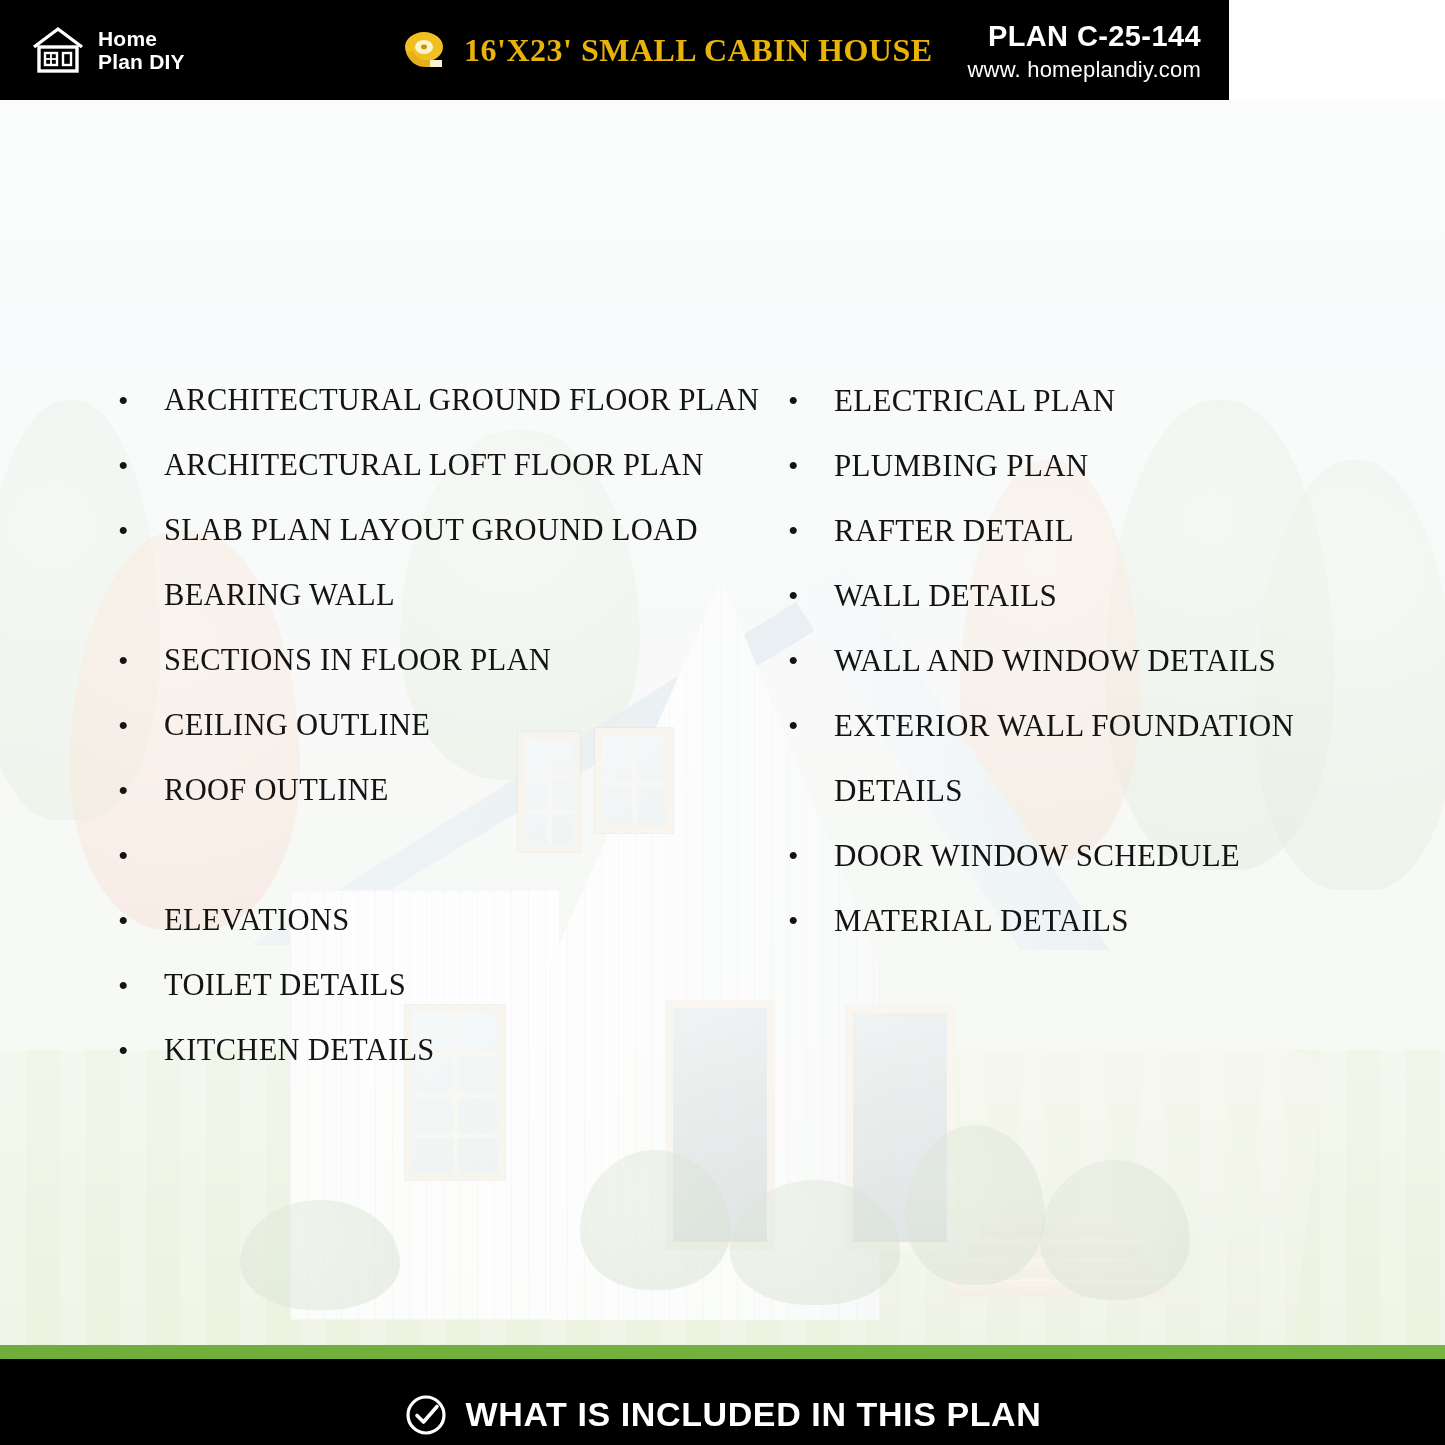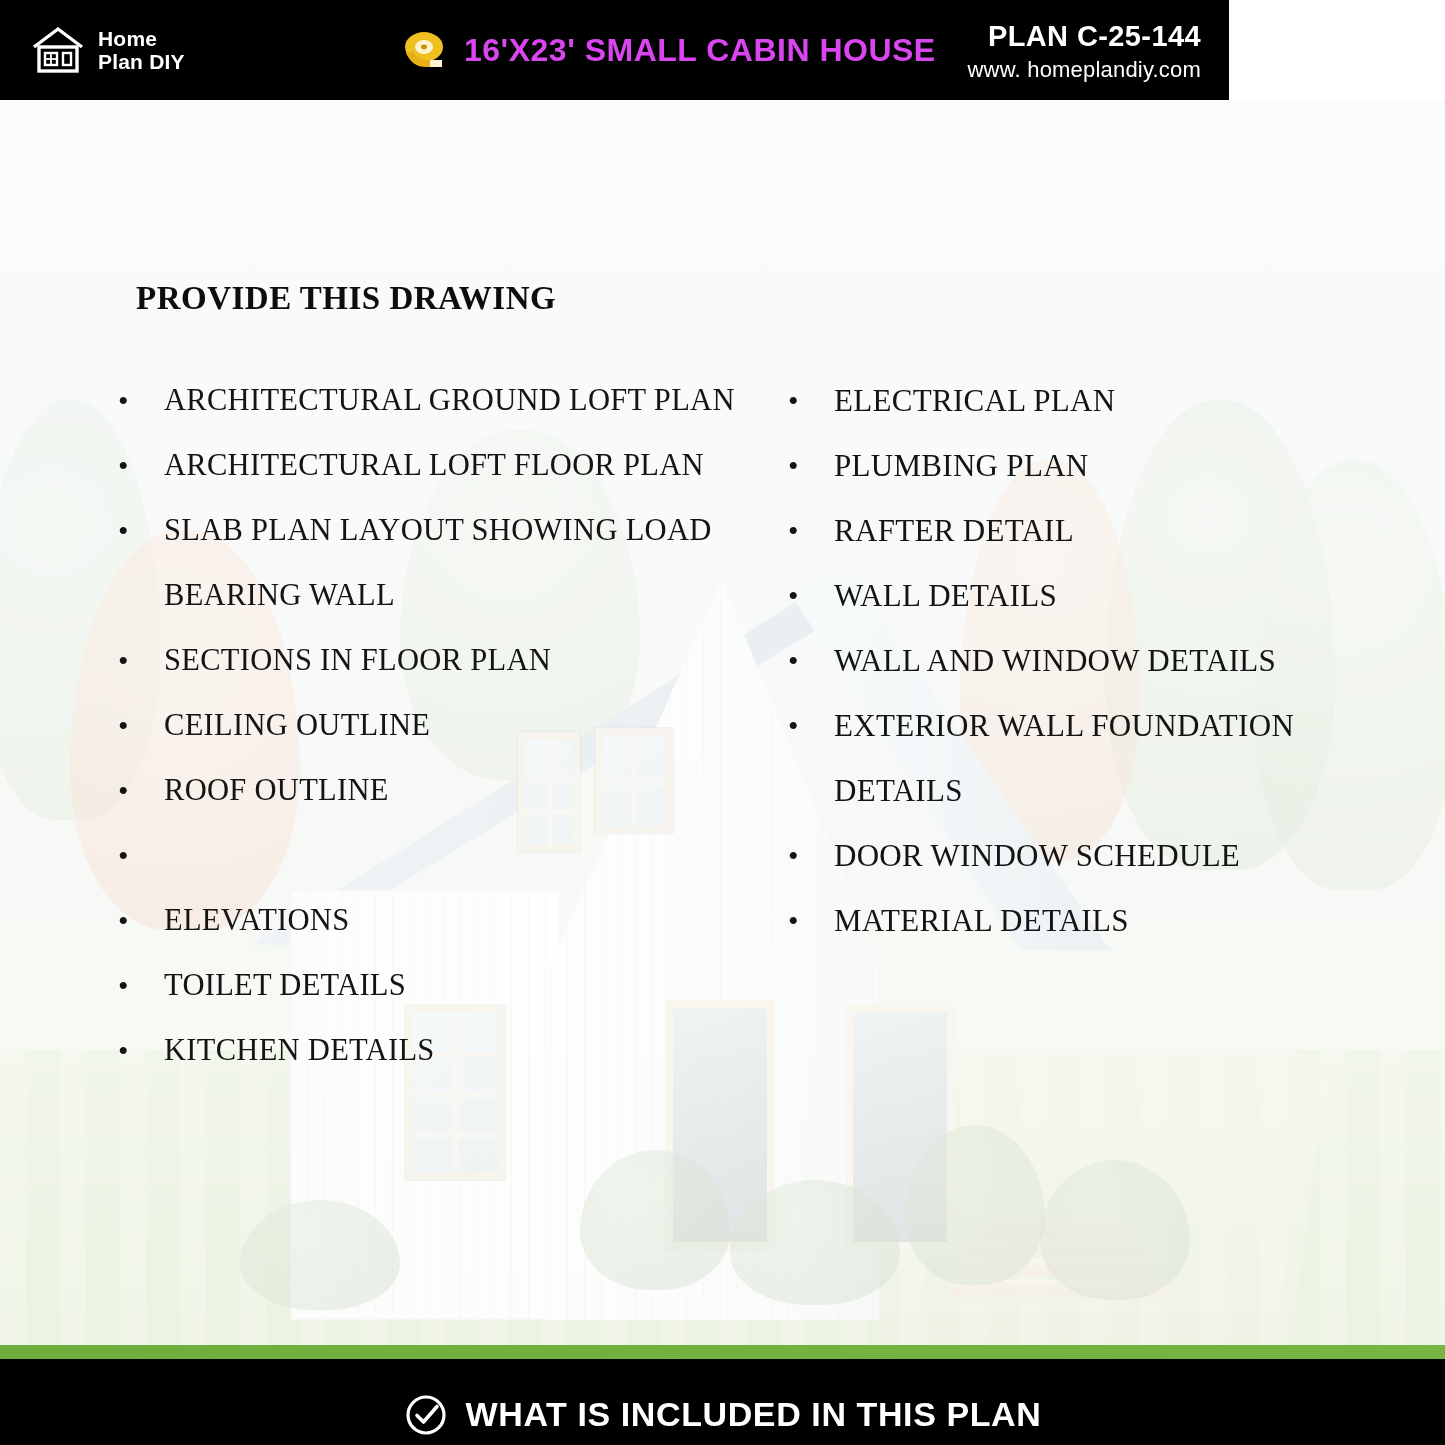--- a/index.html
+++ b/index.html
@@ -39,22 +39,22 @@
     line-height: 23px;
     letter-spacing: .2px;
   }
   .title-center {
     position: absolute;
     left: 400px; top: 0; height: 100px;
     display: flex; align-items: center; gap: 16px;
   }
   .tape-icon { width: 48px; height: 46px; position: relative; }
   .title-center-text {
-    color: #d946ef;
-    font-family: Liberation Sans, sans-serif;
+    color: #eab308;
+    font-family: Liberation Serif, serif;
     font-weight: bold;
     font-size: 32px;
     letter-spacing: .5px;
     white-space: nowrap;
   }
   .plan-info {
     position: absolute; right: 28px; top: 20px;
     text-align: right;
     color: #ffffff;
     font-family: "Liberation Sans", sans-serif;
@@ -335,37 +335,36 @@
       <span class="title-center-text">16'X23' SMALL CABIN HOUSE</span>
     </div>
 
     <div class="plan-info">
       <div class="plan-code">PLAN C-25-144</div>
       <div class="plan-url">www. homeplandiy.com</div>
     </div>
   </div>
 
   <div class="content">
-    <div class="heading">PROVIDE THIS DRAWING</div>
 
     <div class="cols">
 
       <div class="col left">
         <ul class="list">
           <li>
               <span class="bullet">•</span>
-              <span class="itxt">ARCHITECTURAL GROUND LOFT PLAN</span>
+              <span class="itxt">ARCHITECTURAL GROUND FLOOR PLAN</span>
             </li>
           <li>
               <span class="bullet">•</span>
               <span class="itxt">ARCHITECTURAL LOFT FLOOR PLAN</span>
             </li>
           <li>
               <span class="bullet">•</span>
-              <span class="itxt">SLAB PLAN LAYOUT SHOWING LOAD BEARING WALL</span>
+              <span class="itxt">SLAB PLAN LAYOUT GROUND LOAD BEARING WALL</span>
             </li>
           <li>
               <span class="bullet">•</span>
               <span class="itxt">SECTIONS IN FLOOR PLAN</span>
             </li>
           <li>
               <span class="bullet">•</span>
               <span class="itxt">CEILING OUTLINE</span>
             </li>
           <li>

